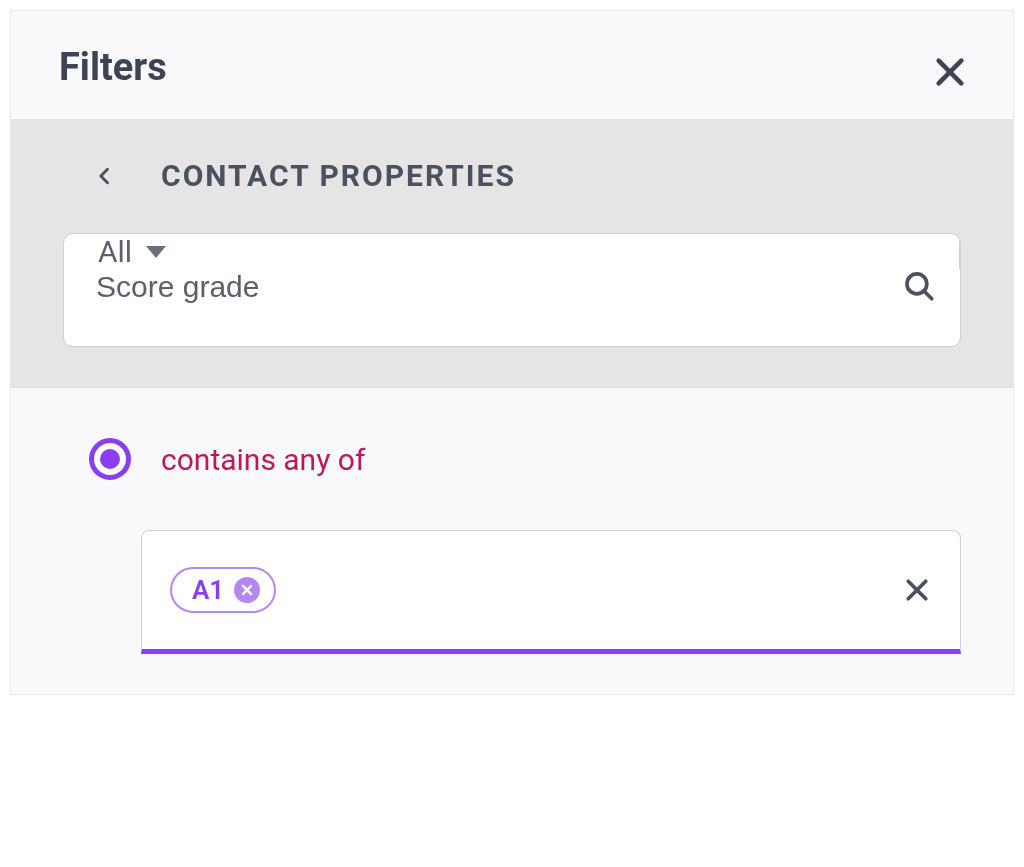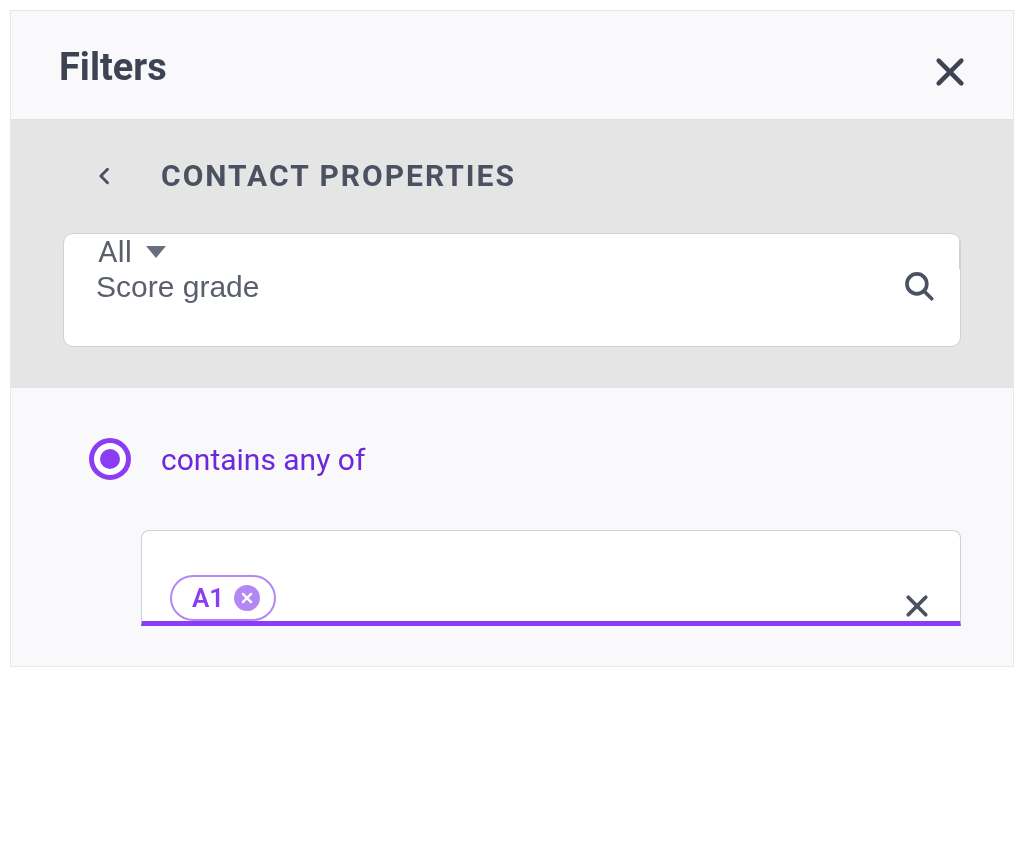--- a/index.html
+++ b/index.html
@@ -120,32 +120,32 @@
     justify-content: center;
     background: #fff;
   }
   .radio-inner {
     width: 20px; height: 20px;
     border-radius: 50%;
     background: #8a3df2;
   }
   .radio-label {
     font-size: 30px;
-    color: #6d28d9;
+    color: #be185d;
   }
 
   .tag-field {
     margin-top: 50px;
     margin-left: 52px;
     background: #ffffff;
     border: 1px solid #cfcfd6;
     border-radius: 8px 8px 0 0;
-    height: 96px;
-    display: flex;
-    align-items: flex-end;
+    height: 124px;
+    display: flex;
+    align-items: center;
     padding: 0 28px 0 28px;
     border-bottom: 5px solid #8a3df2;
     position: relative;
   }
   .chip {
     display: inline-flex;
     align-items: center;
     gap: 10px;
     border: 2px solid #b388f5;
     color: #8a3df2;

